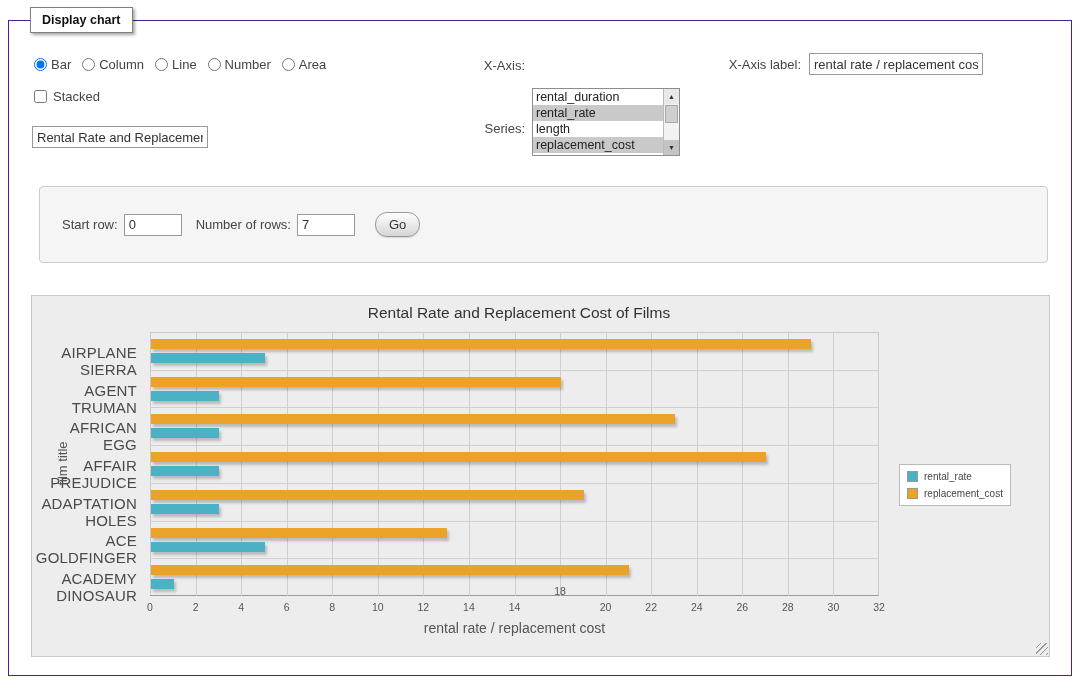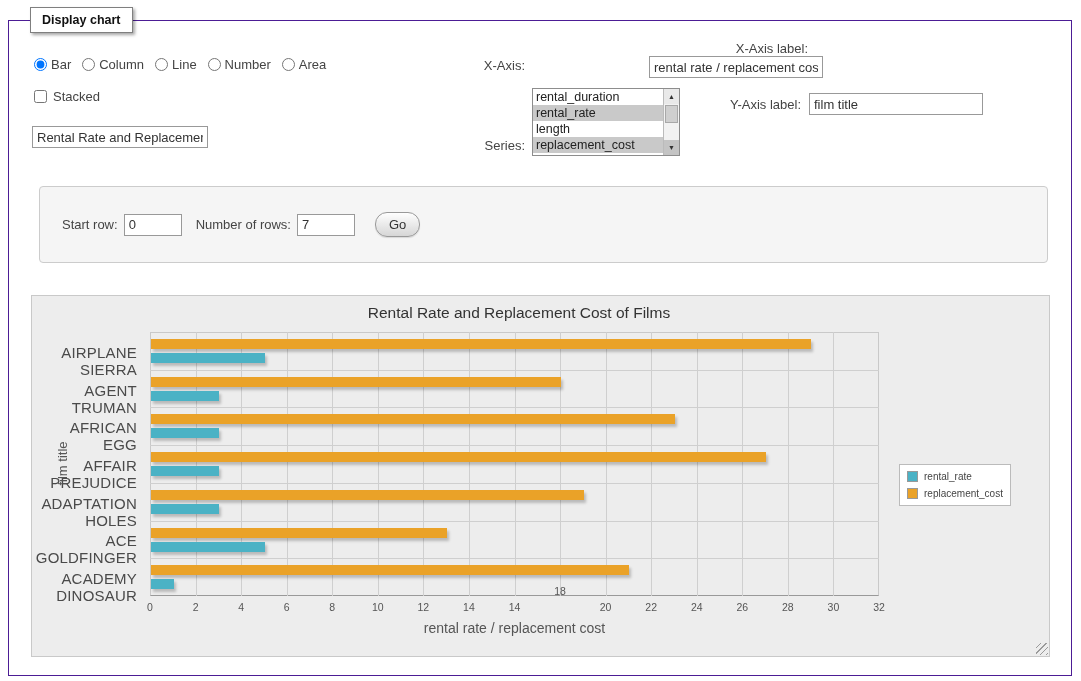--- a/index.html
+++ b/index.html
@@ -18,36 +18,36 @@
   .stacked-row { position:absolute; left:25px; top:68px; display:flex; align-items:center; }
   .stacked-row input { margin:0 6px 0 0; }
 
   .title-input { position:absolute; left:23px; top:105px; width:176px; height:22px;
                  border:1px solid #999; padding:2px 4px; font:13px "Liberation Sans",sans-serif; color:#333; }
 
   .field-row { position:absolute; display:flex; }
   .row-xaxis { left:420px; top:37px; align-items:center; }
   .row-series { left:420px; top:67px; align-items:flex-end; }
   .lbl-right { width:96px; text-align:right; margin-right:7px; }
-  .row-series .lbl-right { margin-bottom:3px; }
+  .row-series .lbl-right { margin-bottom:20px; }
 
   .select-wrap { position:relative; width:148px; height:22px; border:1px solid #8d8d8d; background:#fff; }
   .select-value { padding:3px 5px; color:#222; }
   .select-arrow { position:absolute; right:5px; top:6px; font-size:8px; color:#111; line-height:1; }
 
   .listbox { display:flex; width:148px; height:68px; border:1px solid #8d8d8d; background:#fff; }
   .listbox-options { flex:1; overflow:hidden; }
   .option { height:16px; line-height:16px; padding-left:3px; font-size:12.5px; color:#222; white-space:nowrap; }
   .option.selected { background:#c9c9c9; }
   .scrollbar { width:16px; border-left:1px solid #bbb; background:#f2f2f2; position:relative; flex-shrink:0; }
   .sb-btn { height:15px; display:flex; align-items:center; justify-content:center; font-size:7px; color:#333; background:#e9e9e9; }
   .sb-btn.down { position:absolute; left:0; right:0; bottom:0; background:#c4c4c4; }
   .sb-thumb { position:absolute; left:1px; top:16px; width:13px; height:18px; background:#cfcfcf; border:1px solid #a8a8a8; }
 
-  .row-xlabel { left:640px; top:20px; align-items:center;flex-direction:column; }
+  .row-xlabel { left:640px; top:32px; align-items:center; }
   .row-ylabel { left:640px; top:72px; align-items:center; }
   .lbl-axis { width:152px; text-align:right; margin-right:8px; }
   .axis-input { width:174px; height:22px; border:1px solid #999; padding:2px 4px;
                 font:13px "Liberation Sans",sans-serif; color:#333; }
 
   .rows-box { position:absolute; left:30px; top:165px; width:1009px; height:77px; background:#f5f5f5;
               border:1px solid #ccc; border-radius:4px; display:flex; align-items:center; padding-left:22px; }
   .rows-box .small-input { width:58px; height:22px; border:1px solid #999; padding:2px 4px;
                            font:13px "Liberation Sans",sans-serif; color:#333; margin-left:6px; }
   .rows-box .nlabel { margin-left:14px; }
@@ -129,24 +129,20 @@
           <div class="sb-btn down">▼</div>
         </div>
       </div>
     </div>
 
     <div class="field-row row-xlabel">
       <span class="lbl-axis">X-Axis label:</span>
       <input class="axis-input" value="rental rate / replacement cost" style="">
     </div>
 
-    <div class="field-row row-ylabel">
-      <span class="lbl-axis">Y-Axis label:</span>
-      <input class="axis-input" value="film title" style="">
-    </div>
 
     <div class="rows-box">
       <span>Start row:</span>
       <input class="small-input" value="0" style="">
       <span class="nlabel">Number of rows:</span>
       <input class="small-input" value="7" style="">
       <button class="go-btn">Go</button>
     </div>
 
     <div class="chart-container" id="chart">

